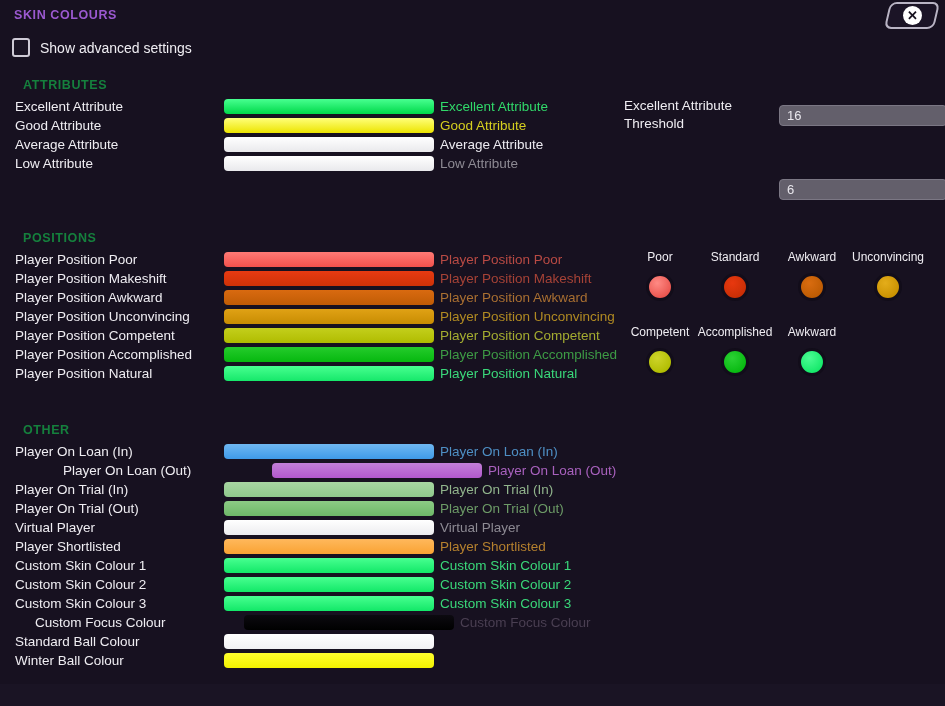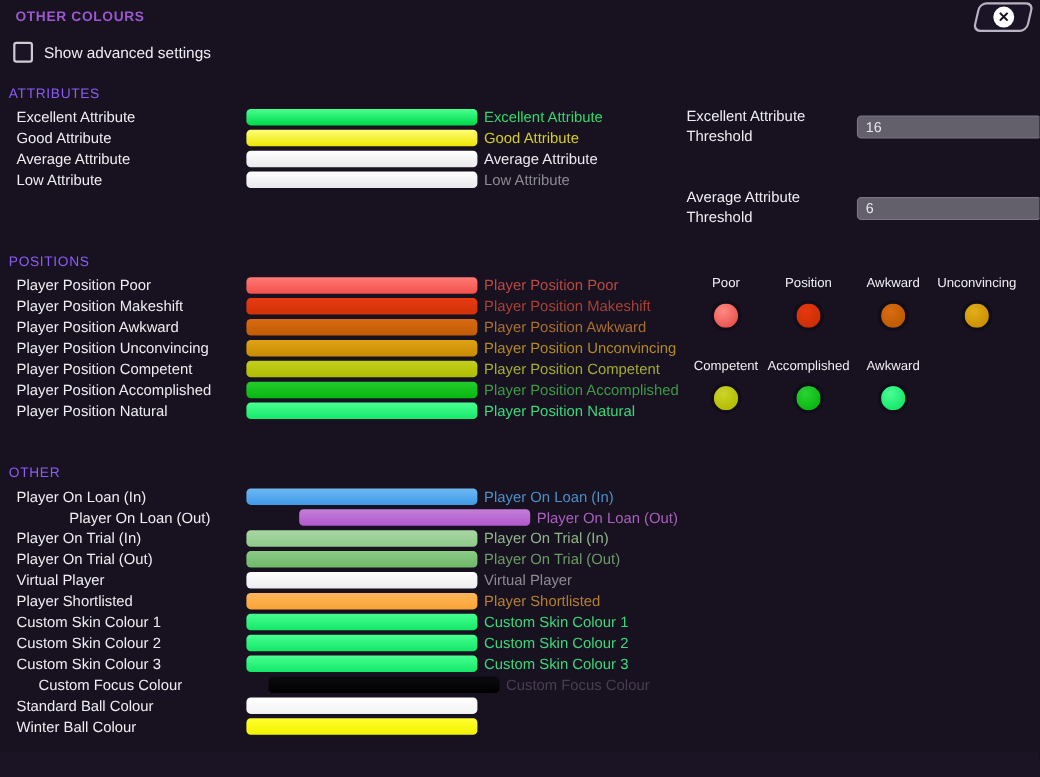--- a/index.html
+++ b/index.html
@@ -84,25 +84,25 @@
     background: #1a1424;
   }
   #advanced-label {
     font-size: 14px;
     color: #efedf2;
   }
 
   
   .section-title {
     position: absolute;
-    left: 8px;
+    left: 23px;
     font-size: 12.5px;
-    font-weight: normal;
+    font-weight: bold;
     letter-spacing: 0.6px;
-    color: #8b5cf6;
+    color: #15803d;
   }
   #attributes-title { top: 78px; }
   #positions-title  { top: 231px; }
   #other-title      { top: 423px; }
 
   
   .row {
     position: absolute;
     left: 0;
     height: 19px;
@@ -186,21 +186,21 @@
     height: 28px;
     margin: 8px auto 0;
     border-radius: 50%;
     border: 3px solid #120d1a;
     cursor: pointer;
   }
 </style>
 </head>
 <body>
 
-<div id="page-title">OTHER COLOURS</div>
+<div id="page-title">SKIN COLOURS</div>
 
 <div id="close-button">
   <span class="glyph">✕</span>
 </div>
 
 <div id="advanced-row">
   <span id="advanced-checkbox"></span>
   <span id="advanced-label">Show advanced settings</span>
 </div>
 
@@ -231,21 +231,20 @@
     </div>
   </div>
 <div id="attributes-thresholds">
     <div class="threshold" id="threshold-excellent">
       <div class="t-label">Excellent Attribute Threshold</div>
       <div class="t-input">16</div>
     </div>
     <div class="threshold" id="threshold-good">
     </div>
     <div class="threshold" id="threshold-average">
-      <div class="t-label">Average Attribute Threshold</div>
       <div class="t-input">6</div>
     </div>
   </div>
 <div id="positions-rows">
     <div class="row" style="top: 250px;">
       <span class="name">Player Position Poor</span>
       <span class="swatch" style="background: linear-gradient(rgb(255, 122, 117) 0%, rgb(242, 81, 76) 100%);"></span>
       <span class="sample" style="color: rgb(185, 74, 68);">Player Position Poor</span>
     </div>
     <div class="row" style="top: 269px;">
@@ -278,21 +277,21 @@
       <span class="swatch" style="background: linear-gradient(rgb(72, 255, 144) 0%, rgb(22, 232, 106) 100%);"></span>
       <span class="sample" style="color: rgb(58, 216, 122);">Player Position Natural</span>
     </div>
   </div>
 <div id="positions-circles">
     <div class="circle-item" style="left: 620px; top: 249px;">
       <div class="c-label">Poor</div>
       <div class="c-dot" style="background: radial-gradient(circle at 38% 32%, rgb(255, 138, 132) 0%, rgb(232, 82, 76) 78%);"></div>
     </div>
     <div class="circle-item" style="left: 695px; top: 249px;">
-      <div class="c-label">Position</div>
+      <div class="c-label">Standard</div>
       <div class="c-dot" style="background: radial-gradient(circle at 38% 32%, rgb(232, 56, 15) 0%, rgb(199, 46, 5) 78%);"></div>
     </div>
     <div class="circle-item" style="left: 772px; top: 249px;">
       <div class="c-label">Awkward</div>
       <div class="c-dot" style="background: radial-gradient(circle at 38% 32%, rgb(217, 108, 16) 0%, rgb(187, 90, 2) 78%);"></div>
     </div>
     <div class="circle-item" style="left: 848px; top: 249px;">
       <div class="c-label">Unconvincing</div>
       <div class="c-dot" style="background: radial-gradient(circle at 38% 32%, rgb(228, 173, 26) 0%, rgb(200, 144, 0) 78%);"></div>
     </div>

